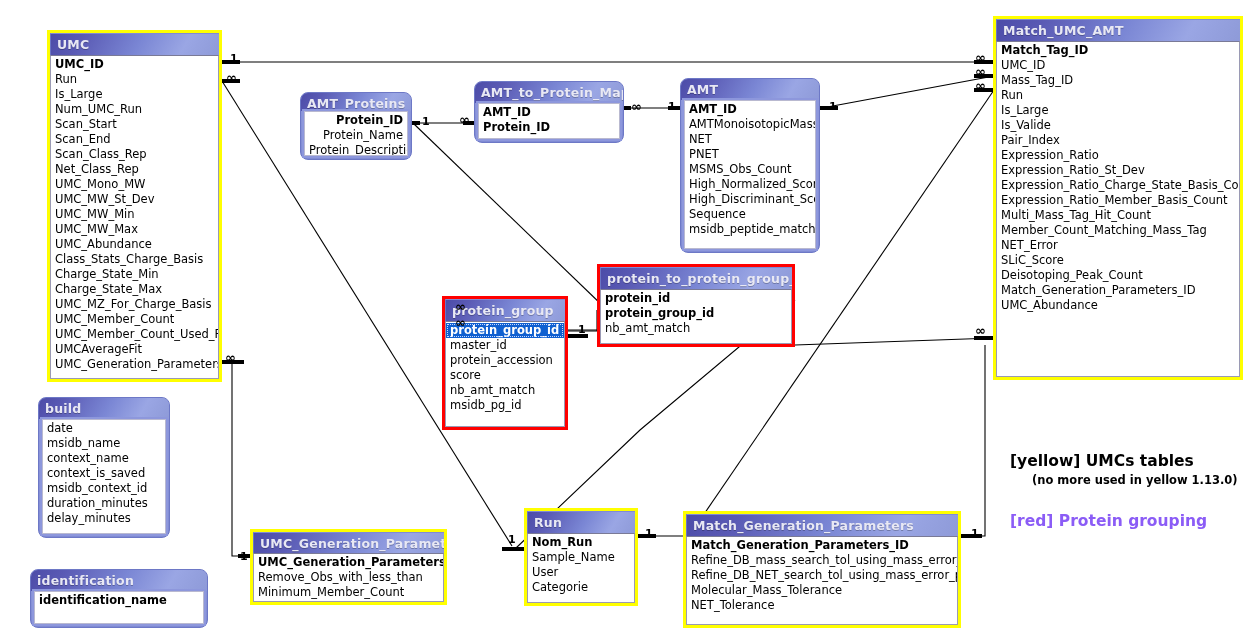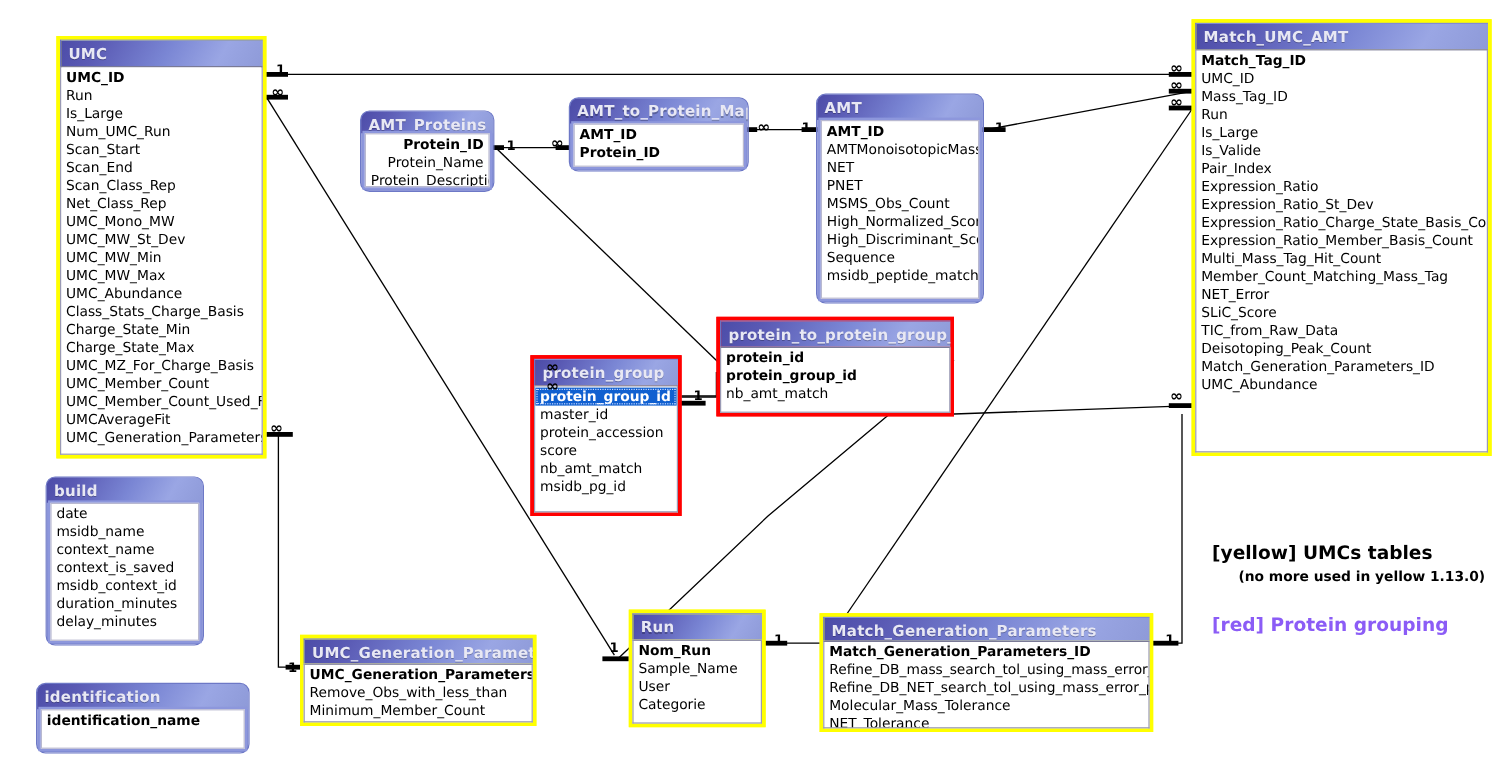--- a/index.html
+++ b/index.html
@@ -220,21 +220,20 @@
           <div class="f">Is_Valide</div>
           <div class="f">Pair_Index</div>
           <div class="f">Expression_Ratio</div>
           <div class="f">Expression_Ratio_St_Dev</div>
           <div class="f">Expression_Ratio_Charge_State_Basis_Count</div>
           <div class="f">Expression_Ratio_Member_Basis_Count</div>
           <div class="f">Multi_Mass_Tag_Hit_Count</div>
           <div class="f">Member_Count_Matching_Mass_Tag</div>
           <div class="f">NET_Error</div>
           <div class="f">SLiC_Score</div>
-          <div class="f">TIC_from_Raw_Data</div>
           <div class="f">Deisotoping_Peak_Count</div>
           <div class="f">Match_Generation_Parameters_ID</div>
           <div class="f">UMC_Abundance</div>
         </div>
     </div>
   </div>
 
   <div class="tbl red" style="left:442px;top:296px;width:126px;height:134px;">
     <div class="frame">
       <div class="hdr">protein_group</div>
@@ -276,21 +275,21 @@
       <div class="hdr">Run</div>
       <div class="fields">
           <div class="f pk">Nom_Run</div>
           <div class="f">Sample_Name</div>
           <div class="f">User</div>
           <div class="f">Categorie</div>
         </div>
     </div>
   </div>
 
-  <div class="tbl yellow" style="left:683px;top:511px;width:278px;height:99px;">
+  <div class="tbl yellow" style="left:683px;top:511px;width:278px;height:117px;">
     <div class="frame">
       <div class="hdr">Match_Generation_Parameters</div>
       <div class="fields">
           <div class="f pk">Match_Generation_Parameters_ID</div>
           <div class="f">Refine_DB_mass_search_tol_using_mass_error_plot</div>
           <div class="f">Refine_DB_NET_search_tol_using_mass_error_plot</div>
           <div class="f">Molecular_Mass_Tolerance</div>
           <div class="f">NET_Tolerance</div>
         </div>
     </div>

